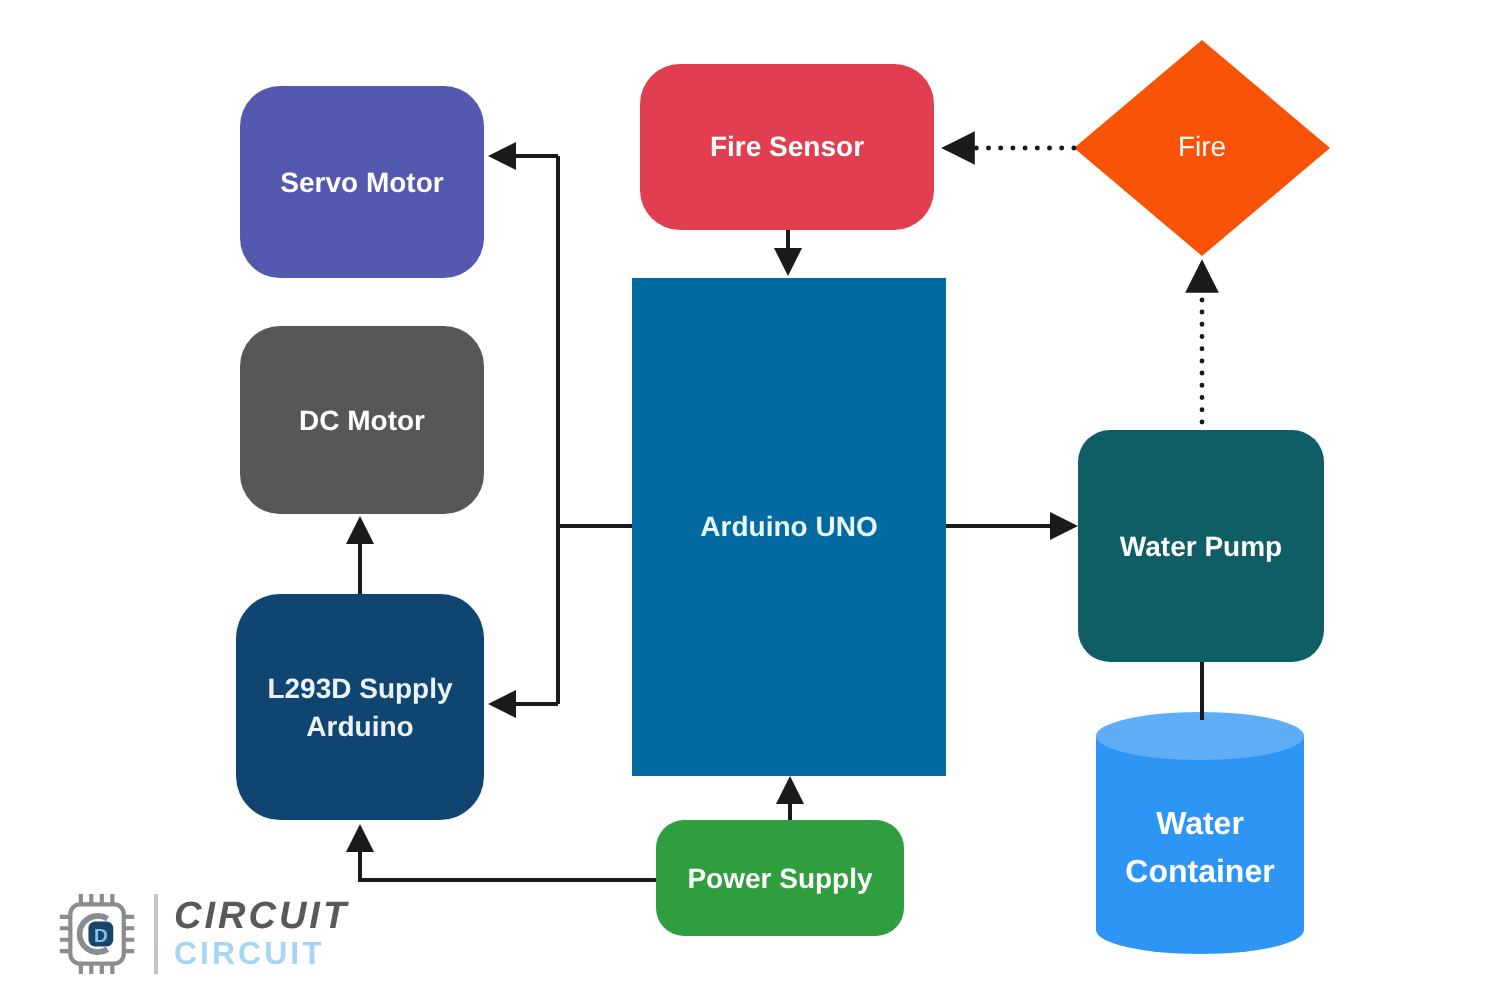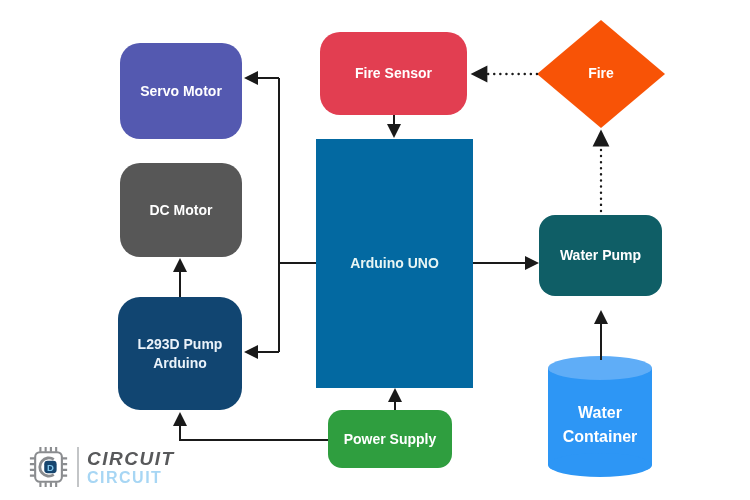--- a/index.html
+++ b/index.html
@@ -10,26 +10,26 @@
   .wires{position:absolute;left:0;top:0;width:750px;height:500px;}
   .node{
     position:absolute;display:flex;align-items:center;justify-content:center;
     text-align:center;color:#ffffff;font-weight:bold;font-size:14px;line-height:1.35;
   }
   .rounded{border-radius:20px;}
   .node-servo      {left:120px;top:43px; width:122px;height:96px;background:#5459B0;}
   .node-fire-sensor{left:320px;top:32px; width:147px;height:83px;background:#E23E51;}
   .node-dc-motor   {left:120px;top:163px;width:122px;height:94px;background:#575757;}
   .node-arduino    {left:316px;top:139px;width:157px;height:249px;background:#0369a1;border-radius:0;color:#E8F6F4;text-align:center;}
-  .node-water-pump {left:539px;top:215px;width:123px;height:81px;background:#0F5E66;border-radius:16px;}
+  .node-water-pump {left:539px;top:215px;width:123px;height:116px;background:#0F5E66;border-radius:16px;}
   .node-l293d      {left:118px;top:297px;width:124px;height:113px;background:#114571;border-radius:22px;color:#EAF2FA;}
   .node-power      {left:328px;top:410px;width:124px;height:58px;background:#2F9E3F;border-radius:14px;}
   .label-fire{
     position:absolute;left:551px;top:65px;width:100px;text-align:center;
-    color:#ffffff;font-weight:bold;font-size:14px;
+    color:#ffffff;font-weight:normal;font-size:14px;
   }
   .label-container{
     position:absolute;left:548px;top:401px;width:104px;text-align:center;
     color:#ffffff;font-weight:bold;font-size:16px;line-height:1.5;
   }
   
   .logo{position:absolute;left:28px;top:444px;display:flex;align-items:center;}
   .logo-divider{width:2px;height:40px;background:#C3C5C7;margin:0 8px 0 7px;}
   .logo-circuit{color:#58595B;font-weight:bold;font-size:19px;letter-spacing:1.5px;line-height:1;font-style:italic;}
   .logo-digest{color:#A7D6F4;font-weight:bold;font-size:16px;letter-spacing:1.5px;line-height:1;margin-top:2px;}
@@ -87,21 +87,21 @@
   <div class="node node-arduino">
     <span>Arduino UNO</span>
   </div>
 
   <div class="node node-water-pump">
     <span>Water Pump</span>
   </div>
 
   <div class="node node-l293d">
     <span>
-      <span>L293D Pump</span><br>
+      <span>L293D Supply</span><br>
       <span>Arduino</span>
     </span>
   </div>
 
   <div class="node node-power">
     <span>Power Supply</span>
   </div>
 
   <div class="label-fire">Fire</div>
 

